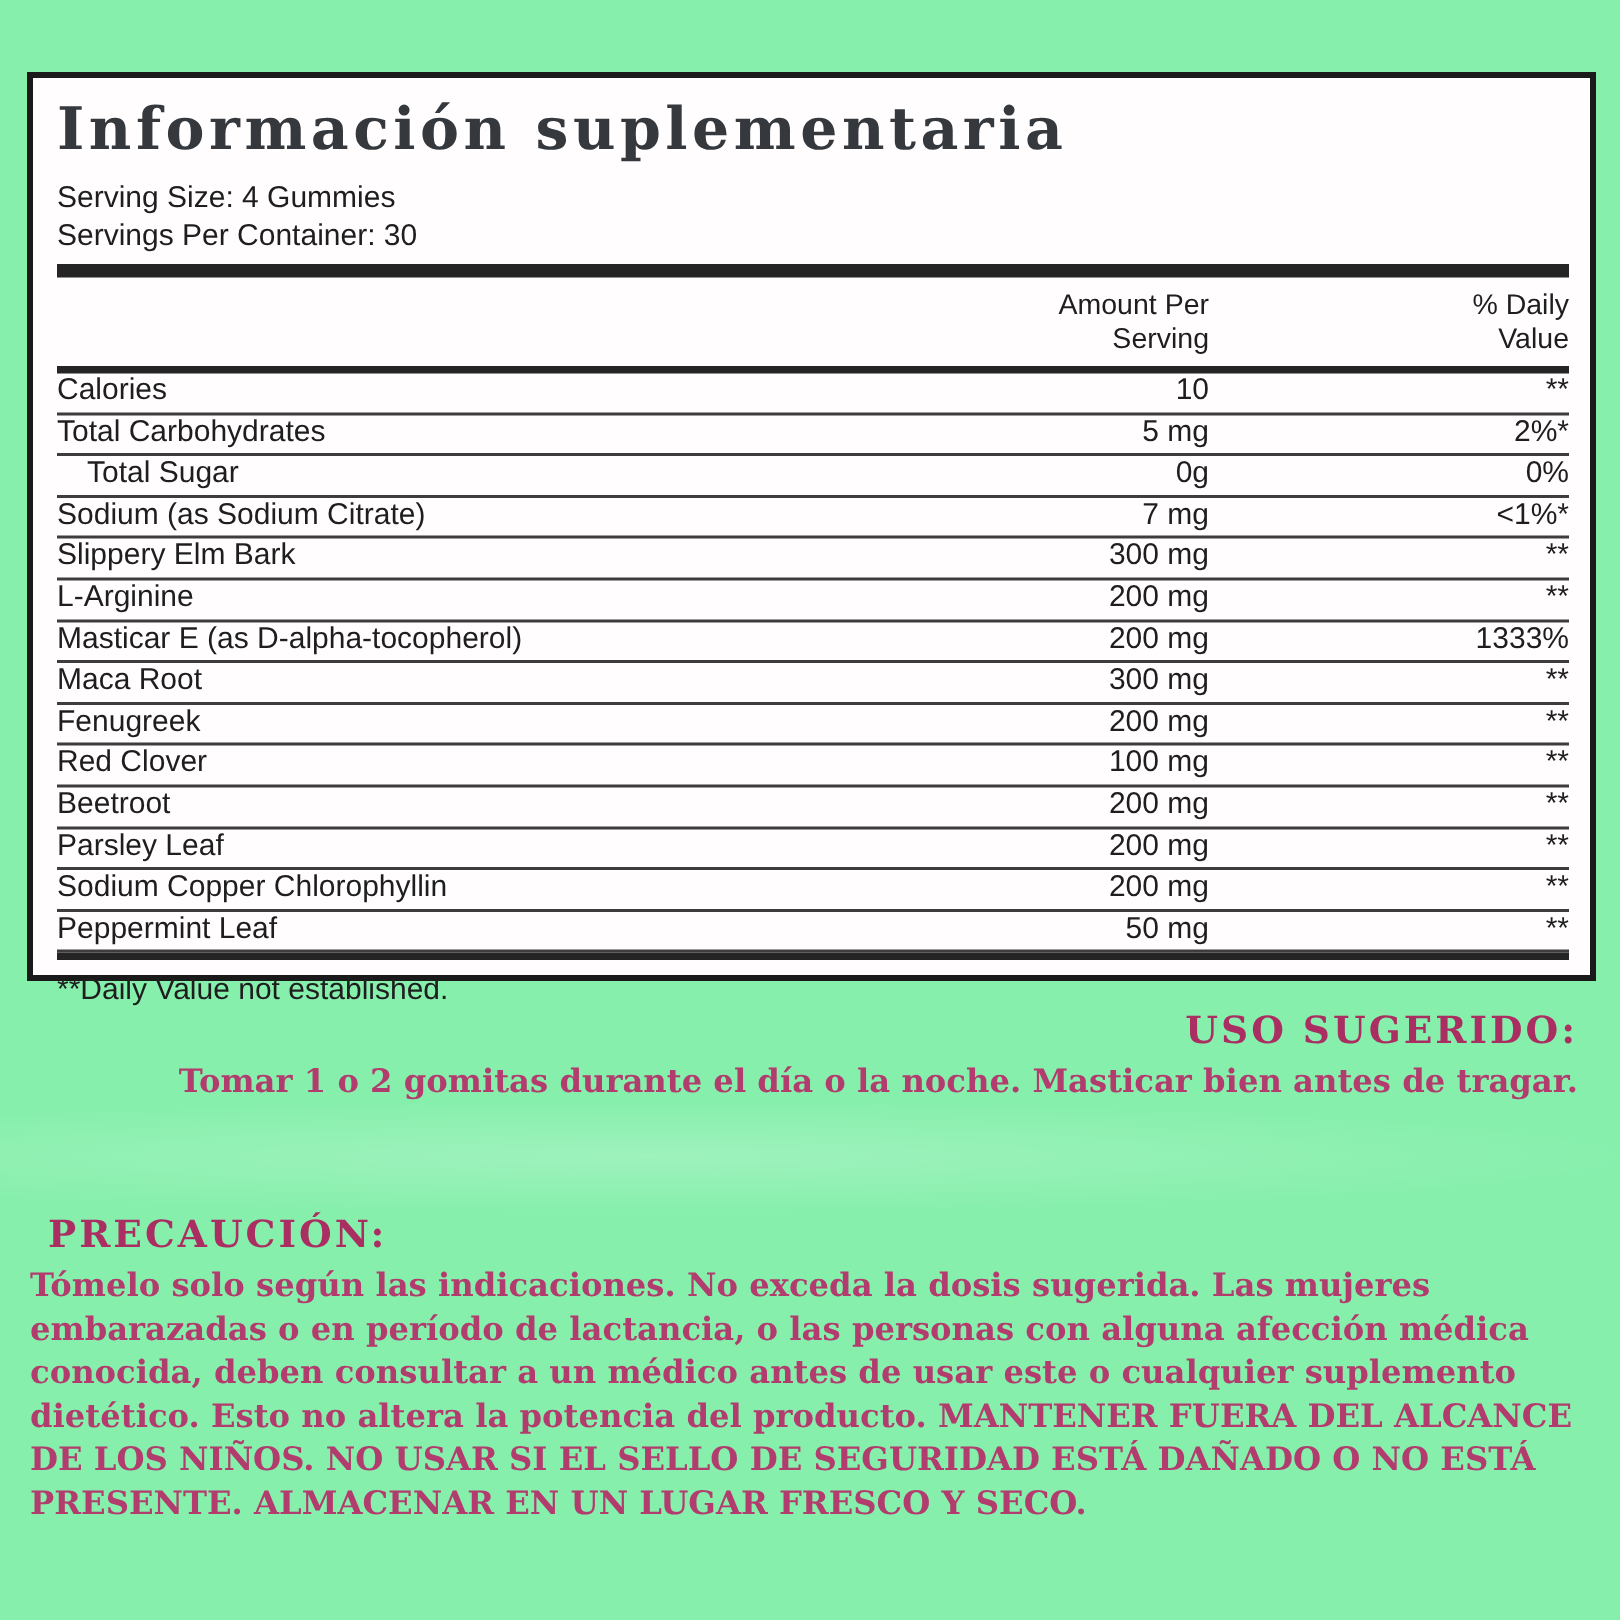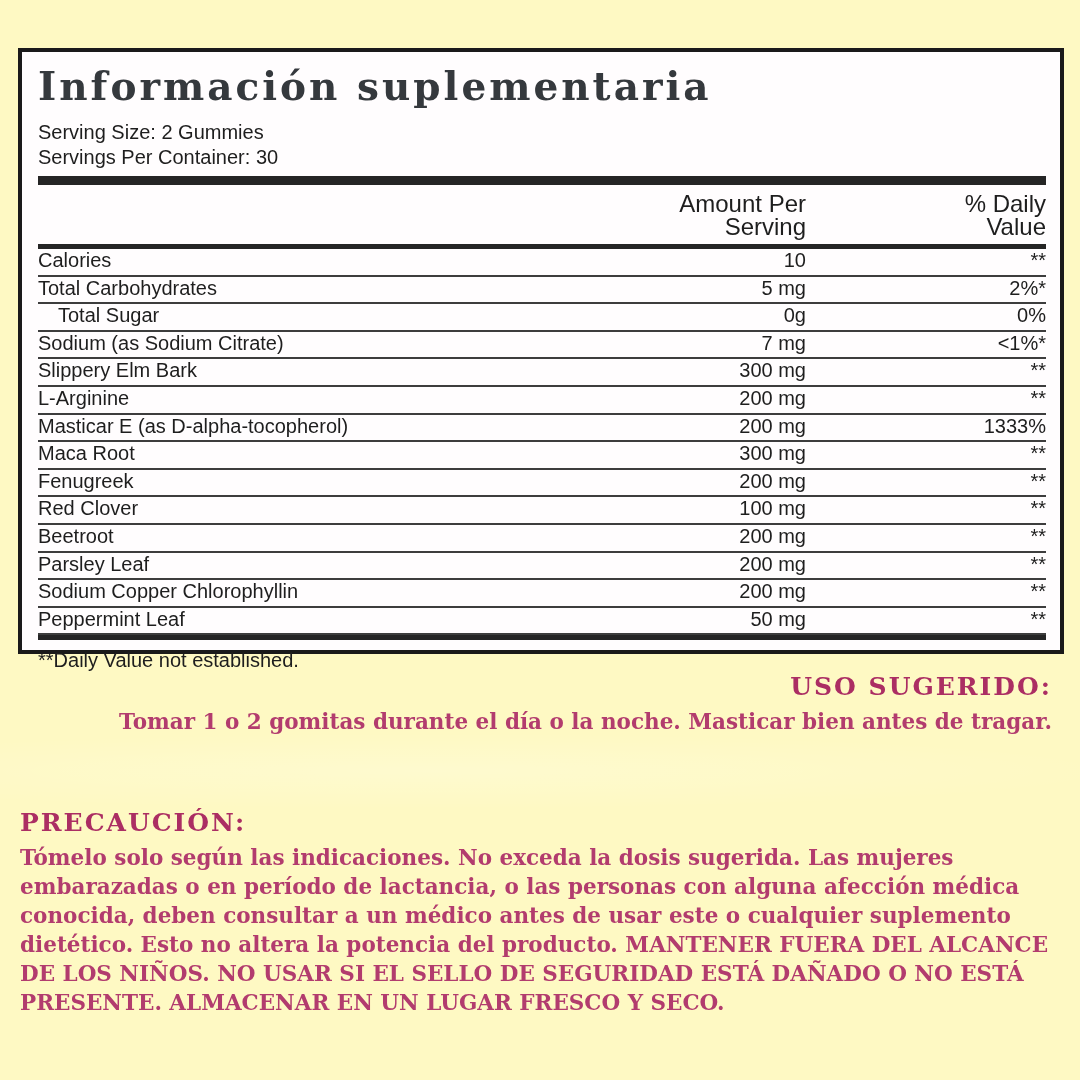--- a/index.html
+++ b/index.html
@@ -1,35 +1,35 @@
 <!DOCTYPE html>
 <html><head>
 <meta charset="utf-8">
 <style>
   html,body{margin:0;padding:0;}
   .canvas{
     position:relative;width:1080px;height:1080px;overflow:hidden;
-    background:#fef9c3;
+    background:#86efac;
     font-family:"Liberation Sans",sans-serif;
   }
   
   .panel{
     position:absolute;left:18px;top:48px;width:1046px;height:606px;
     box-sizing:border-box;background:#fffdfe;border:4px solid #1a1a1a;
     padding:4px 14px 0 16px;
   }
   .title{
     font-family:"DejaVu Serif",serif;font-weight:bold;
     font-size:39px;letter-spacing:3px;color:#35393d;
     margin:8px 0 12px 0;line-height:44px;
   }
   .serving-line{font-size:20px;line-height:25px;color:#1e1e1e;}
   .bar-thick{height:9px;background:#252525;margin-top:6px;}
   .bar-medium{height:5px;background:#252525;}
-  .header-row{display:flex;padding:7px 0 6px 0;font-size:24px;line-height:23px;color:#1e1e1e;}
+  .header-row{display:flex;padding:7px 0 6px 0;font-size:19px;line-height:23px;color:#1e1e1e;}
   .col-name{flex:1;}
   .col-amount{width:250px;text-align:right;}
   .col-daily{width:240px;text-align:right;}
   .trow{
     display:flex;align-items:flex-start;height:27.6px;box-sizing:border-box;
     border-bottom:2px solid #3d3d3d;font-size:20px;color:#1e1e1e;
   }
   .trow:last-of-type{border-bottom:none;}
   .trow .col-name.indent{padding-left:20px;}
   .footnote{font-size:20px;color:#1e1e1e;padding-top:9px;}
@@ -37,35 +37,35 @@
   .sec-heading{
     font-family:"DejaVu Serif",serif;font-weight:bold;
     font-size:25px;letter-spacing:2px;color:#ab2e63;
   }
   .sec-body{
     font-family:"DejaVu Serif",serif;font-weight:bold;
     font-size:21.5px;line-height:29px;color:#b23c6e;margin-top:6px;
   }
   .section-uso{position:absolute;left:32px;top:672px;width:1020px;text-align:right;}
   .section-precaucion{position:absolute;left:20px;top:808px;width:1044px;}
-  .section-precaucion .sec-heading{margin-left:0;margin-bottom:6px;}
+  .section-precaucion .sec-heading{margin-left:12px;margin-bottom:6px;}
   .watermark{
     position:absolute;left:0;top:735px;width:1080px;height:72px;
     background:radial-gradient(ellipse at 40% 50%, rgba(255,255,255,0.20), rgba(255,255,255,0) 75%);
     pointer-events:none;
   }
 </style>
 </head>
 <body>
 
 <div class="canvas">
 
   <div class="panel">
     <div class="title">Información suplementaria</div>
-    <div class="serving-line">Serving Size: 2 Gummies</div>
+    <div class="serving-line">Serving Size: 4 Gummies</div>
     <div class="serving-line">Servings Per Container: 30</div>
 
     <div class="bar-thick"></div>
 
     <div class="header-row">
       <div class="col-name"></div>
       <div class="col-amount">
         <span>Amount Per</span><br>
         <span>Serving</span>
       </div>

